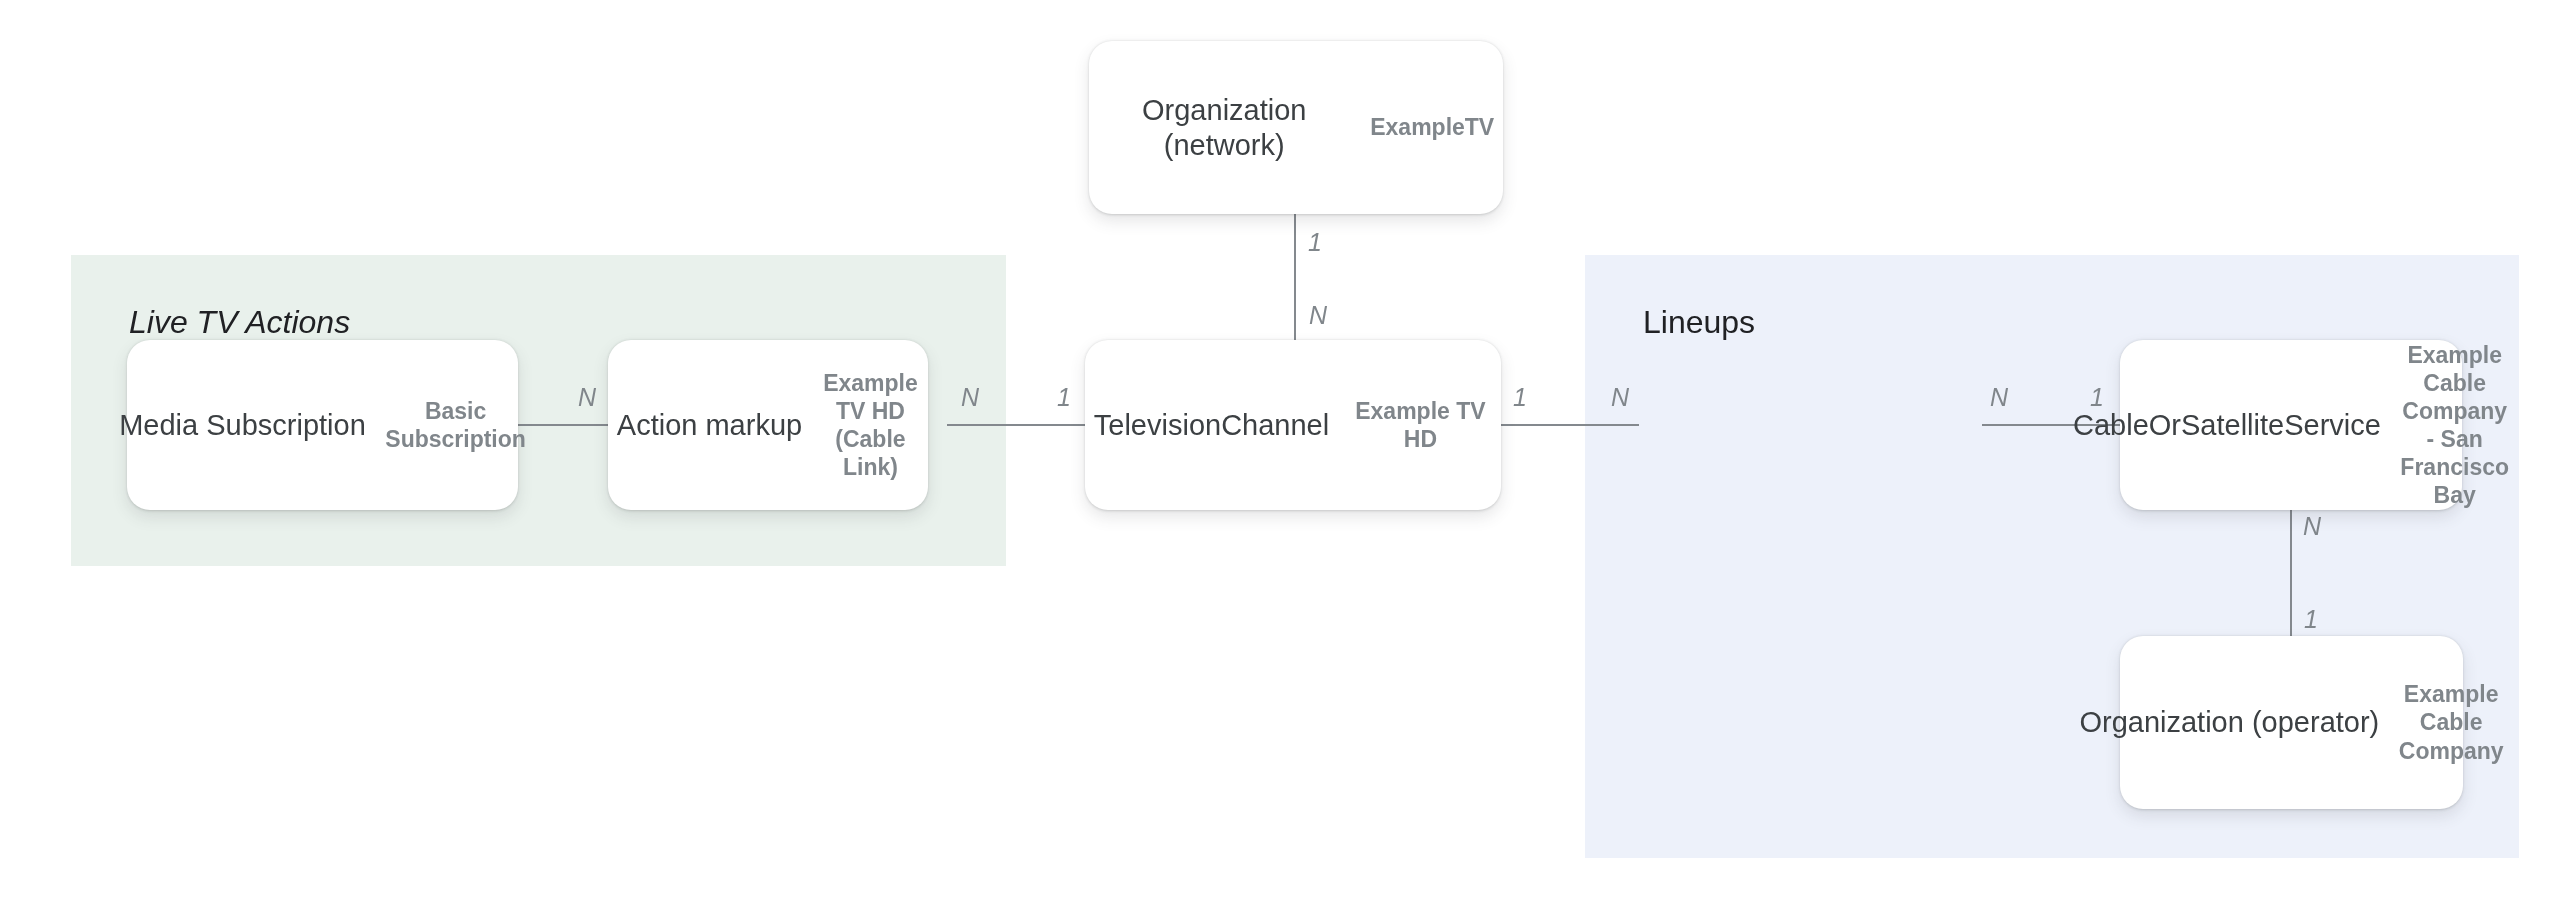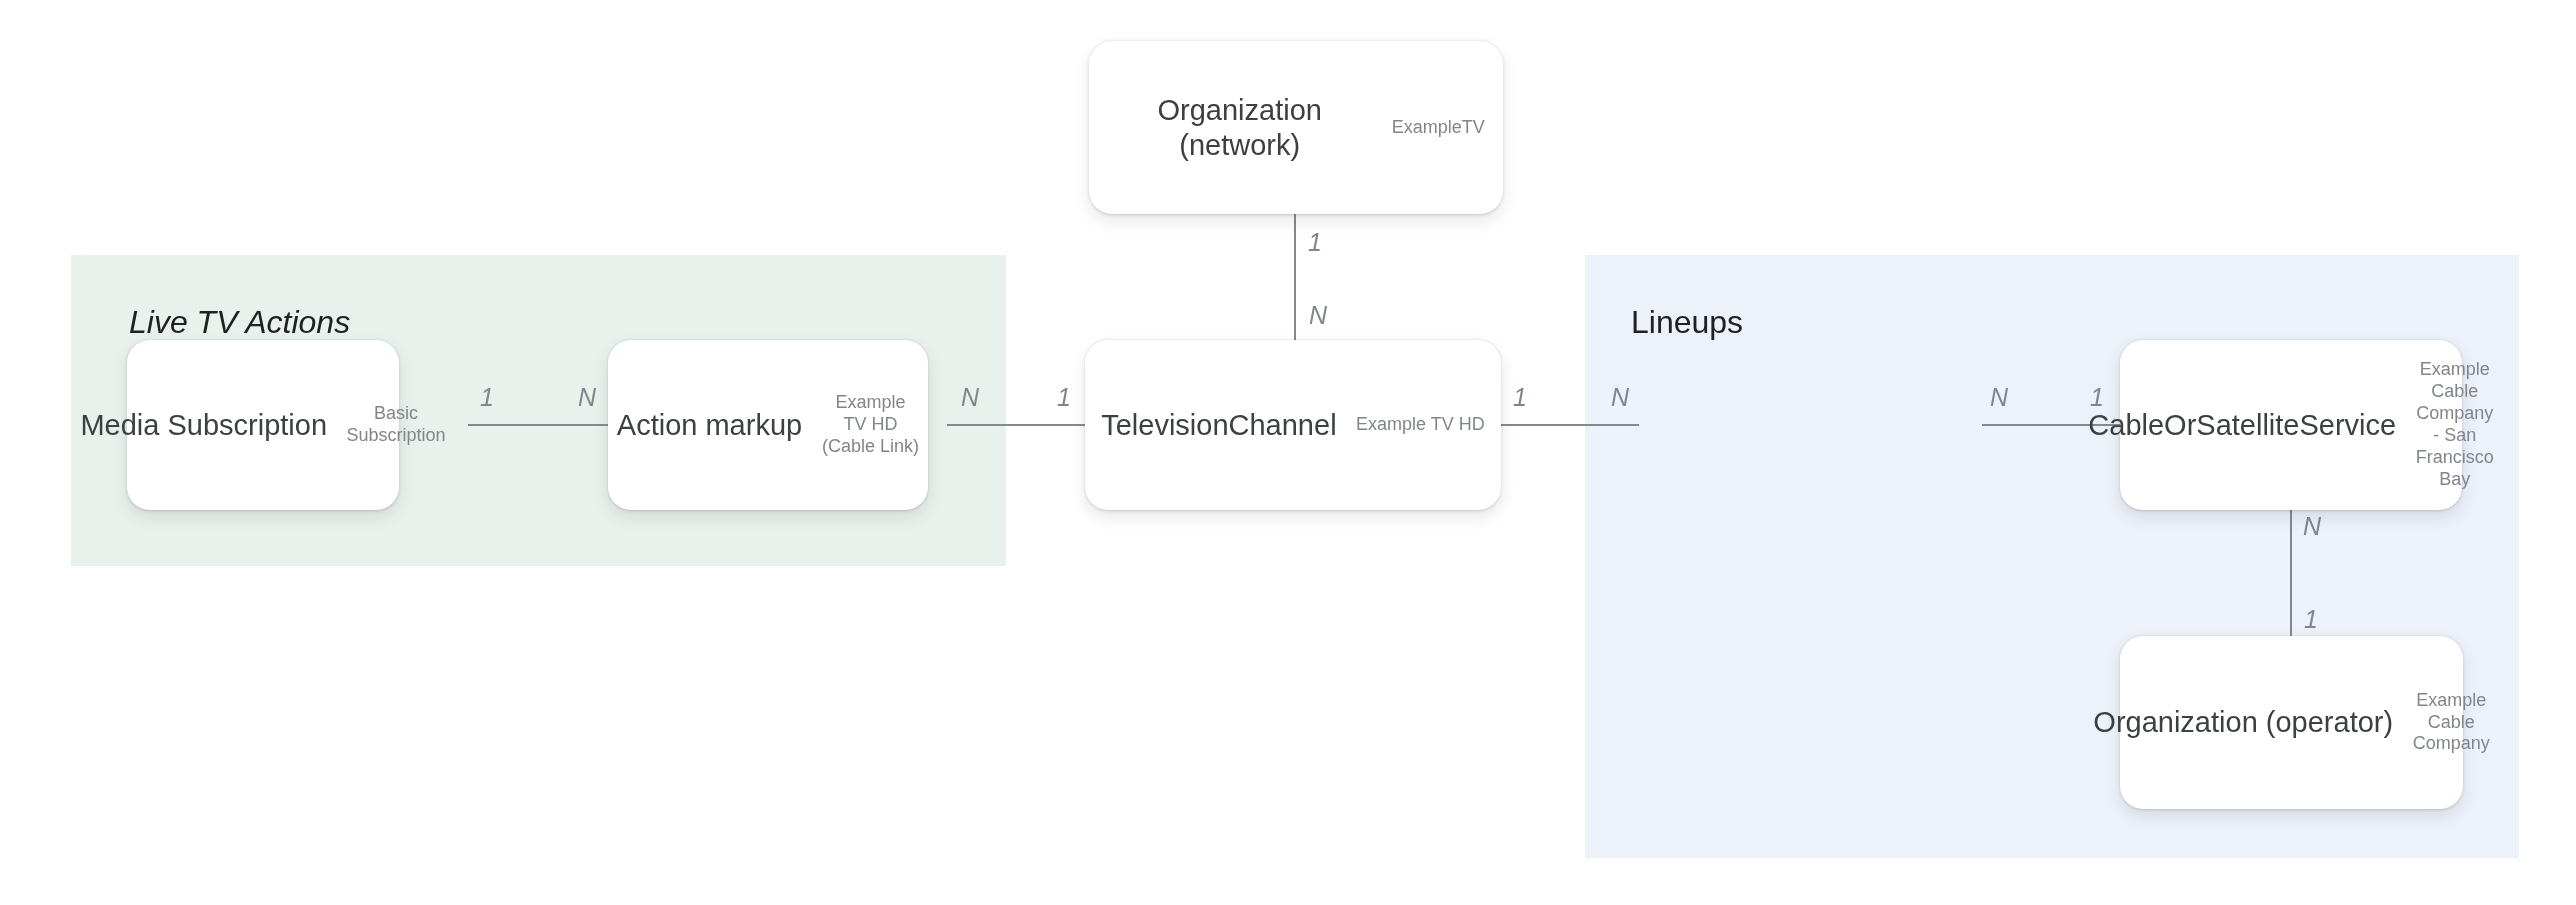--- a/index.html
+++ b/index.html
@@ -37,21 +37,21 @@
     background:var(--lineups-panel-bg);
   }
   .panel-header{
     position:absolute;
     font-size:32px;
     font-weight:400;
     color:var(--section-header);
     white-space:nowrap;
   }
   .panel-live-tv .panel-header{left:58px; top:22px;font-style:italic;}
-  .panel-lineups .panel-header{left:46px; top:22px;text-align:center;}
+  .panel-lineups .panel-header{left:58px; top:22px;text-align:center;}
   
   .line{position:absolute; background:var(--connector);}
   .line-v-network-broadcast{left:1294px; top:213px; width:1.8px; height:127px;}
   .line-v-cable-operator{left:2290px; top:510px; width:1.8px; height:127px;}
   .line-h-subscription-action{left:468px; top:424px; width:140px; height:1.8px;}
   .line-h-action-broadcast{left:947px; top:424px; width:138px; height:1.8px;}
   .line-h-broadcast-channel{left:1501px; top:424px; width:138px; height:1.8px;}
   .line-h-channel-cable{left:1982px; top:424px; width:139px; height:1.8px;}
   
   .node{
@@ -68,28 +68,28 @@
     text-align:center;
   }
   .node-title{
     font-size:29px;
     font-weight:400;
     color:var(--node-title);
     line-height:1.2;
     white-space:nowrap;
   }
   .node-subtitle{
-    font-size:18px;
-    font-weight:400;
+    font-size:23px;
+    font-weight:700;
     color:var(--node-subtitle);
     line-height:1.22;
   }
   .node-org-network{left:1089px; top:41px; width:414px; height:173px;}
   .node-org-network .node-title{white-space:normal; max-width:265px;}
-  .node-media-subscription{left:127px; top:340px; width:272px; height:170px;}
+  .node-media-subscription{left:127px; top:340px; width:391px; height:170px;}
   .node-action-markup{left:608px; top:340px; width:320px; height:170px;}
   .node-broadcast-service{left:1085px; top:340px; width:416px; height:170px;}
   .node-television-channel{left:1639px; top:340px; width:342px; height:170px;}
   .node-cable-satellite{left:2120px; top:340px; width:342px; height:170px;}
   .node-org-operator{left:2120px; top:636px; width:343px; height:173px;}
   
   .card-label{
     position:absolute;
     transform:translate(-50%,-50%);
     font-size:25px;

